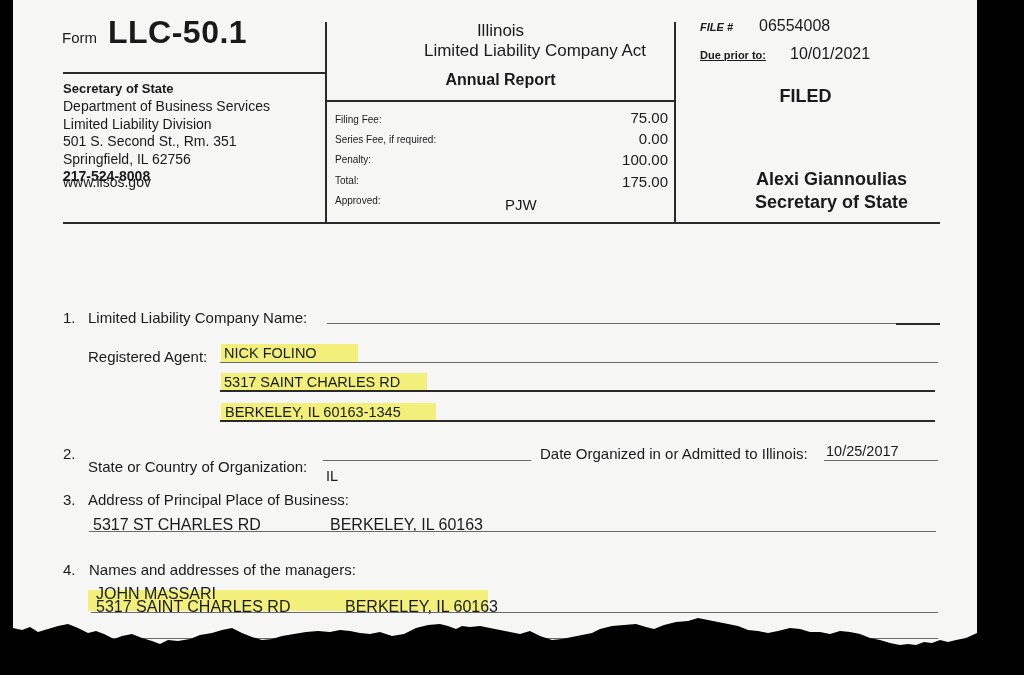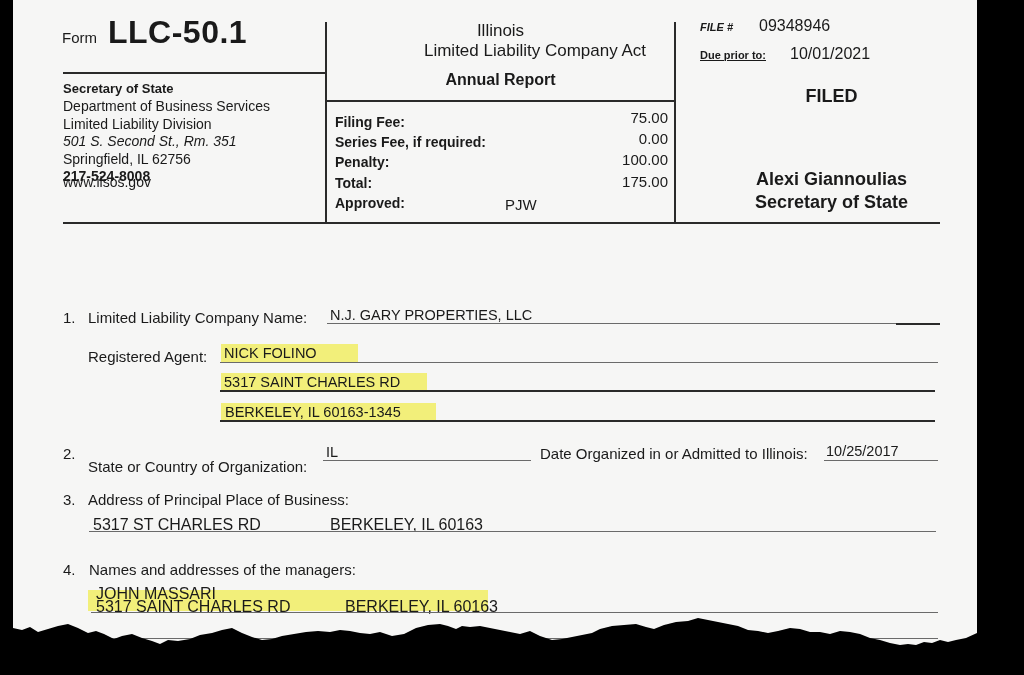--- a/index.html
+++ b/index.html
@@ -17,21 +17,21 @@
   .uline { position:absolute; height:1px; background:#6a6a6a; }
   .uline.dark { height:2px; background:#2a2a2a; }
   .hl { position:absolute; background:#f2ef7a; }
   .torn { position:absolute; left:0; top:0; width:1024px; height:675px; }
   
   .form-word { font-size:15px; }
   .form-num { font-size:32px; font-weight:bold; letter-spacing:0.5px; }
   .sos-bold { font-size:13px; font-weight:bold; }
   .sos-line { font-size:14px; }
   .center { text-align:center; }
-  .fee-label { font-size:14px; font-weight:bold; }
+  .fee-label { font-size:10px; font-weight:normal; }
   .fee-val { font-size:15px; text-align:right; width:80px; }
   .file-lbl { font-size:11px; font-weight:bold; }
   .file-val { font-size:16px; }
   .filed { font-size:18px; font-weight:bold; }
   .filed-date { font-size:22px; }
   .sig { font-size:18px; font-weight:bold; }
   .body-txt { font-size:15px; }
   .field-val { font-size:14.5px; }
   .small-val { font-size:16px; }
 </style>
@@ -41,21 +41,21 @@
 <div class="paper">
 
   <span class="abs form-word" style="left:49px;top:29px;">Form</span>
   <span class="abs form-num" style="left:95px;top:14px;">LLC-50.1</span>
   <div class="hline" style="left:50px;top:72px;width:262px;"></div>
 
   <div>
     <span class="abs sos-bold" style="left:50px;top:81px;">Secretary of State</span>
     <span class="abs sos-line" style="left:50px;top:98px;">Department of Business Services</span>
     <span class="abs sos-line" style="left:50px;top:116px;">Limited Liability Division</span>
-    <span class="abs sos-line" style="left:50px;top:133px;font-style:italic;">501 S. Second St., Rm. 351</span>
+    <span class="abs sos-line" style="left:50px;top:133px;">501 S. Second St., Rm. 351</span>
     <span class="abs sos-line" style="left:50px;top:151px;text-align:right;">Springfield, IL  62756</span>
     <span class="abs sos-line" style="left:50px;top:168px;font-weight:bold;">217-524-8008</span>
     <a class="abs sos-line" style="left:50px;top:174px;color:inherit;text-decoration:none;">www.ilsos.gov</a>
   </div>
 
   <div class="vline" style="left:312px;top:22px;height:201px;"></div>
   <div class="vline" style="left:661px;top:22px;height:201px;"></div>
 
   <div class="abs center" style="left:314px;top:21px;width:347px;font-size:17px;">Illinois</div>
   <div class="abs center" style="left:314px;top:41px;width:416px;font-size:17px;">Limited Liability Company Act</div>
@@ -69,50 +69,49 @@
     <span class="abs fee-val" style="left:575px;top:130px;">0.00</span>
     <span class="abs fee-label" style="left:322px;top:154px;">Penalty:</span>
     <span class="abs fee-val" style="left:575px;top:151px;">100.00</span>
     <span class="abs fee-label" style="left:322px;top:175px;">Total:</span>
     <span class="abs fee-val" style="left:575px;top:173px;">175.00</span>
     <span class="abs fee-label" style="left:322px;top:195px;">Approved:</span>
     <span class="abs" style="left:492px;top:196px;font-size:15px;">PJW</span>
   </div>
 
   <span class="abs file-lbl" style="left:687px;top:21px;font-style:italic;">FILE #</span>
-  <span class="abs file-val" style="left:746px;top:17px;">09348946</span>
+  <span class="abs file-val" style="left:746px;top:17px;">06554008</span>
   <span class="abs file-lbl" style="left:687px;top:49px;text-decoration:underline;">Due prior to:</span>
   <span class="abs file-val" style="left:777px;top:45px;">10/01/2021</span>
-  <div class="abs center filed" style="left:700px;top:86px;width:237px;">FILED</div>
+  <div class="abs center filed" style="left:674px;top:86px;width:237px;">FILED</div>
   <div class="abs center sig" style="left:690px;top:169px;width:257px;">Alexi Giannoulias</div>
   <div class="abs center sig" style="left:690px;top:192px;width:257px;">Secretary of State</div>
 
   <div class="hline" style="left:50px;top:222px;width:877px;"></div>
 
   <span class="abs body-txt" style="left:50px;top:309px;">1.</span>
   <span class="abs body-txt" style="left:75px;top:309px;">Limited Liability Company Name:</span>
-  <span class="abs field-val" style="left:317px;top:307px;">N.J. GARY PROPERTIES, LLC</span>
   <div class="uline" style="left:314px;top:323px;width:570px;"></div>
   <div class="uline dark" style="left:883px;top:323px;width:44px;"></div>
 
   <div class="hl" style="left:208px;top:344px;width:137px;height:18px;"></div>
   <div class="hl" style="left:208px;top:373px;width:206px;height:18px;"></div>
   <div class="hl" style="left:208px;top:403px;width:215px;height:18px;"></div>
 
   <span class="abs body-txt" style="left:75px;top:348px;">Registered Agent:</span>
   <span class="abs field-val" style="left:211px;top:345px;">NICK FOLINO</span>
   <div class="uline" style="left:207px;top:362px;width:718px;"></div>
   <span class="abs field-val" style="left:211px;top:374px;">5317 SAINT CHARLES RD</span>
   <div class="uline dark" style="left:207px;top:390px;width:715px;"></div>
   <span class="abs field-val" style="left:212px;top:404px;">BERKELEY, IL  60163-1345</span>
   <div class="uline dark" style="left:207px;top:420px;width:715px;"></div>
 
   <span class="abs body-txt" style="left:50px;top:445px;">2.</span>
   <span class="abs body-txt" style="left:75px;top:458px;">State or Country of Organization:</span>
-  <span class="abs field-val" style="left:313px;top:444px;">IL</span>
+  <span class="abs field-val" style="left:313px;top:468px;">IL</span>
   <div class="uline" style="left:310px;top:460px;width:208px;"></div>
   <span class="abs body-txt" style="left:527px;top:445px;">Date Organized in or Admitted to Illinois:</span>
   <span class="abs field-val" style="left:813px;top:443px;">10/25/2017</span>
   <div class="uline" style="left:811px;top:460px;width:114px;"></div>
 
   <span class="abs body-txt" style="left:50px;top:491px;">3.</span>
   <span class="abs body-txt" style="left:75px;top:491px;">Address of Principal Place of Business:</span>
   <span class="abs small-val" style="left:80px;top:516px;">5317 ST CHARLES RD</span>
   <span class="abs small-val" style="left:317px;top:516px;">BERKELEY, IL  60163</span>
   <div class="uline" style="left:76px;top:531px;width:847px;"></div>

